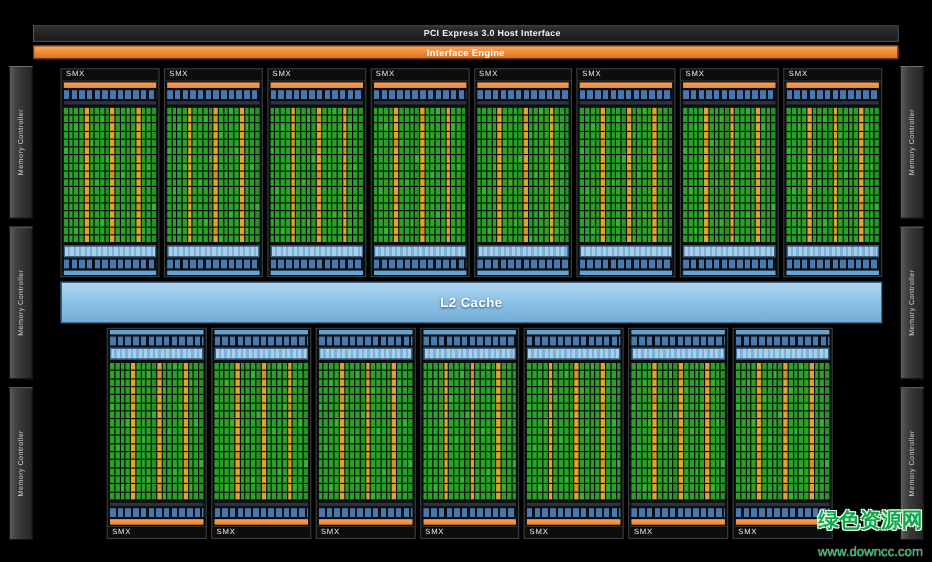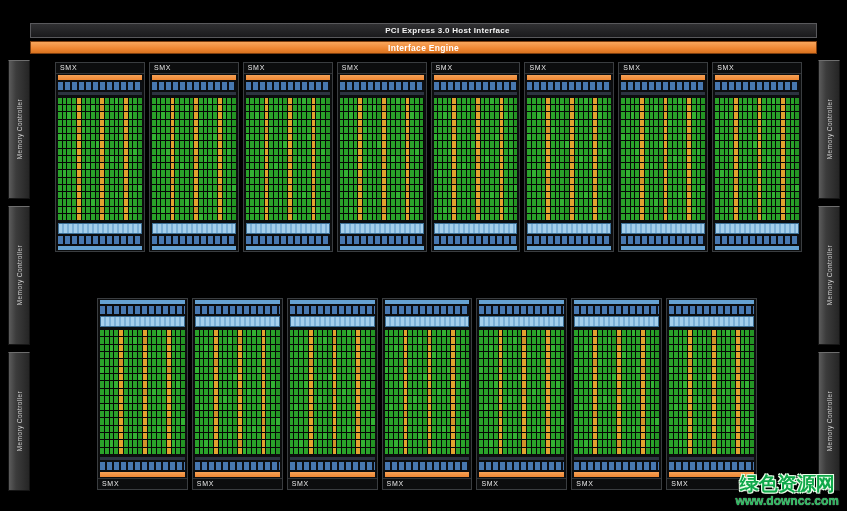--- a/index.html
+++ b/index.html
@@ -58,21 +58,21 @@
   .core-sp{background:var(--core-green);}
   .core-sp:nth-child(9n){background:#249524;}
   .core-sp:nth-child(13n){background:#33b233;}
   .core-dp{background:var(--dp-yellow);}
   .core-dp:nth-child(7n){background:#d1922a;}
 
   
   .watermark{position:absolute;right:8px;bottom:2px;text-align:center;line-height:1.15;}
   .wm1{font-size:19px;font-weight:bold;color:#0fa84a;
     text-shadow:-1px -1px 0 #eaffea,1px -1px 0 #eaffea,-1px 1px 0 #eaffea,1px 1px 0 #eaffea;}
-  .wm2{font-size:12px;font-weight:bold;color:#27b85c;text-shadow:0 0 1px #dfffe8;}
+  .wm2{font-size:12px;font-weight:normal;color:#27b85c;text-shadow:0 0 1px #dfffe8;margin-top:10px;}
 </style>
 </head>
 <body>
 
 <div id="stage">
 
   <div class="pci-bar">
     <span>PCI Express 3.0 Host Interface</span>
   </div>
 
@@ -2635,20 +2635,23 @@
             <div class="core core-dp"></div>
             <div class="core core-sp"></div>
             <div class="core core-sp"></div>
             <div class="core core-sp"></div>
           </div>
     <div class="strip strip-regfile"></div>
     <div class="strip strip-sched2"></div>
     <div class="strip strip-edge"></div>
   </div>
       </div>
+    <div class="l2">
+      <span>L2 Cache</span>
+    </div>
     <div class="smx-row row-bottom">
         <div class="smx smx-flip">
     <div class="smx-label">SMX</div>
     <div class="strip strip-icache"></div>
     <div class="strip strip-sched"></div>
     <div class="strip strip-thin"></div>
     <div class="core-grid" style="grid-template-columns: repeat(18, 1fr); grid-template-rows: repeat(17, 1fr);">
             <div class="core core-sp"></div>
             <div class="core core-sp"></div>
             <div class="core core-sp"></div>

